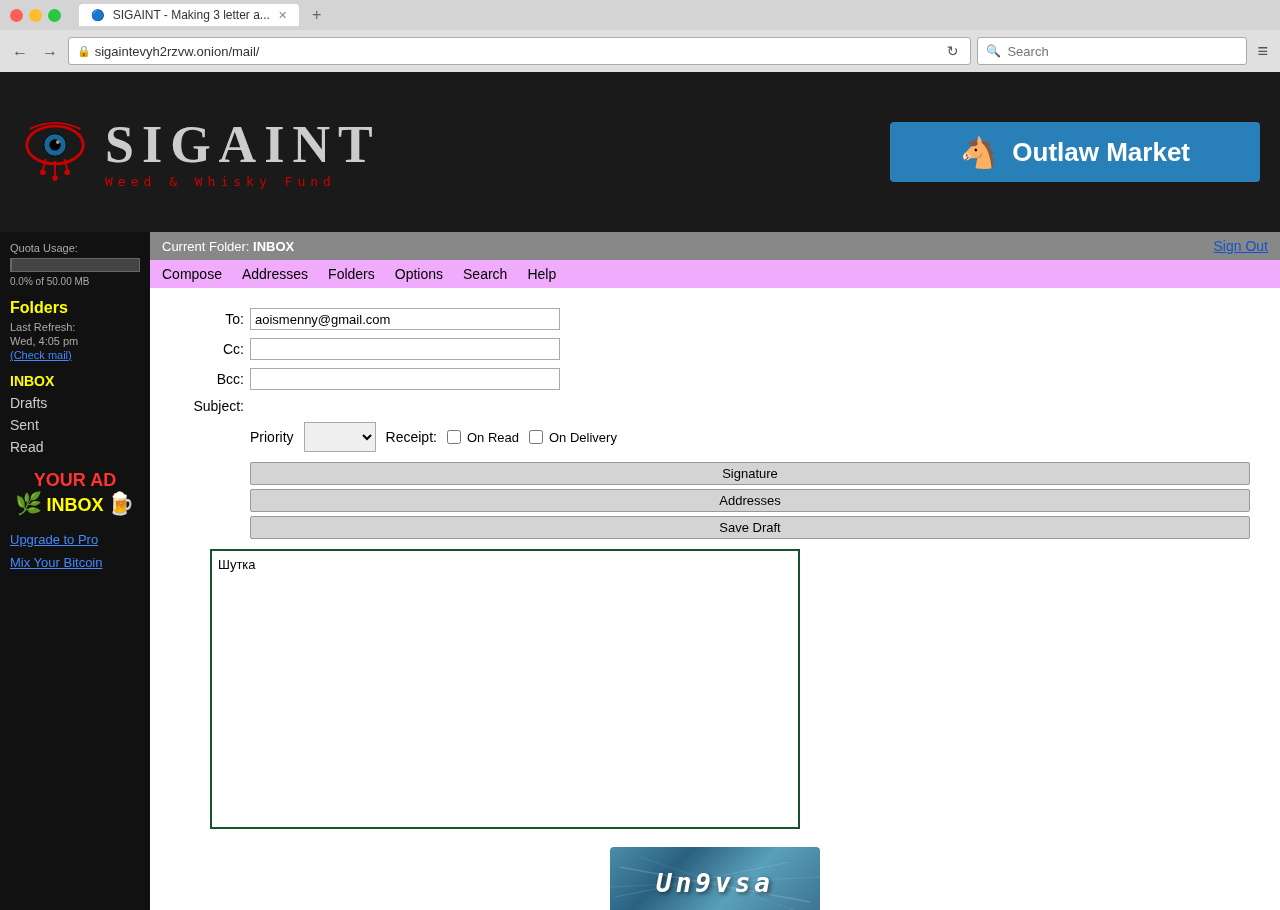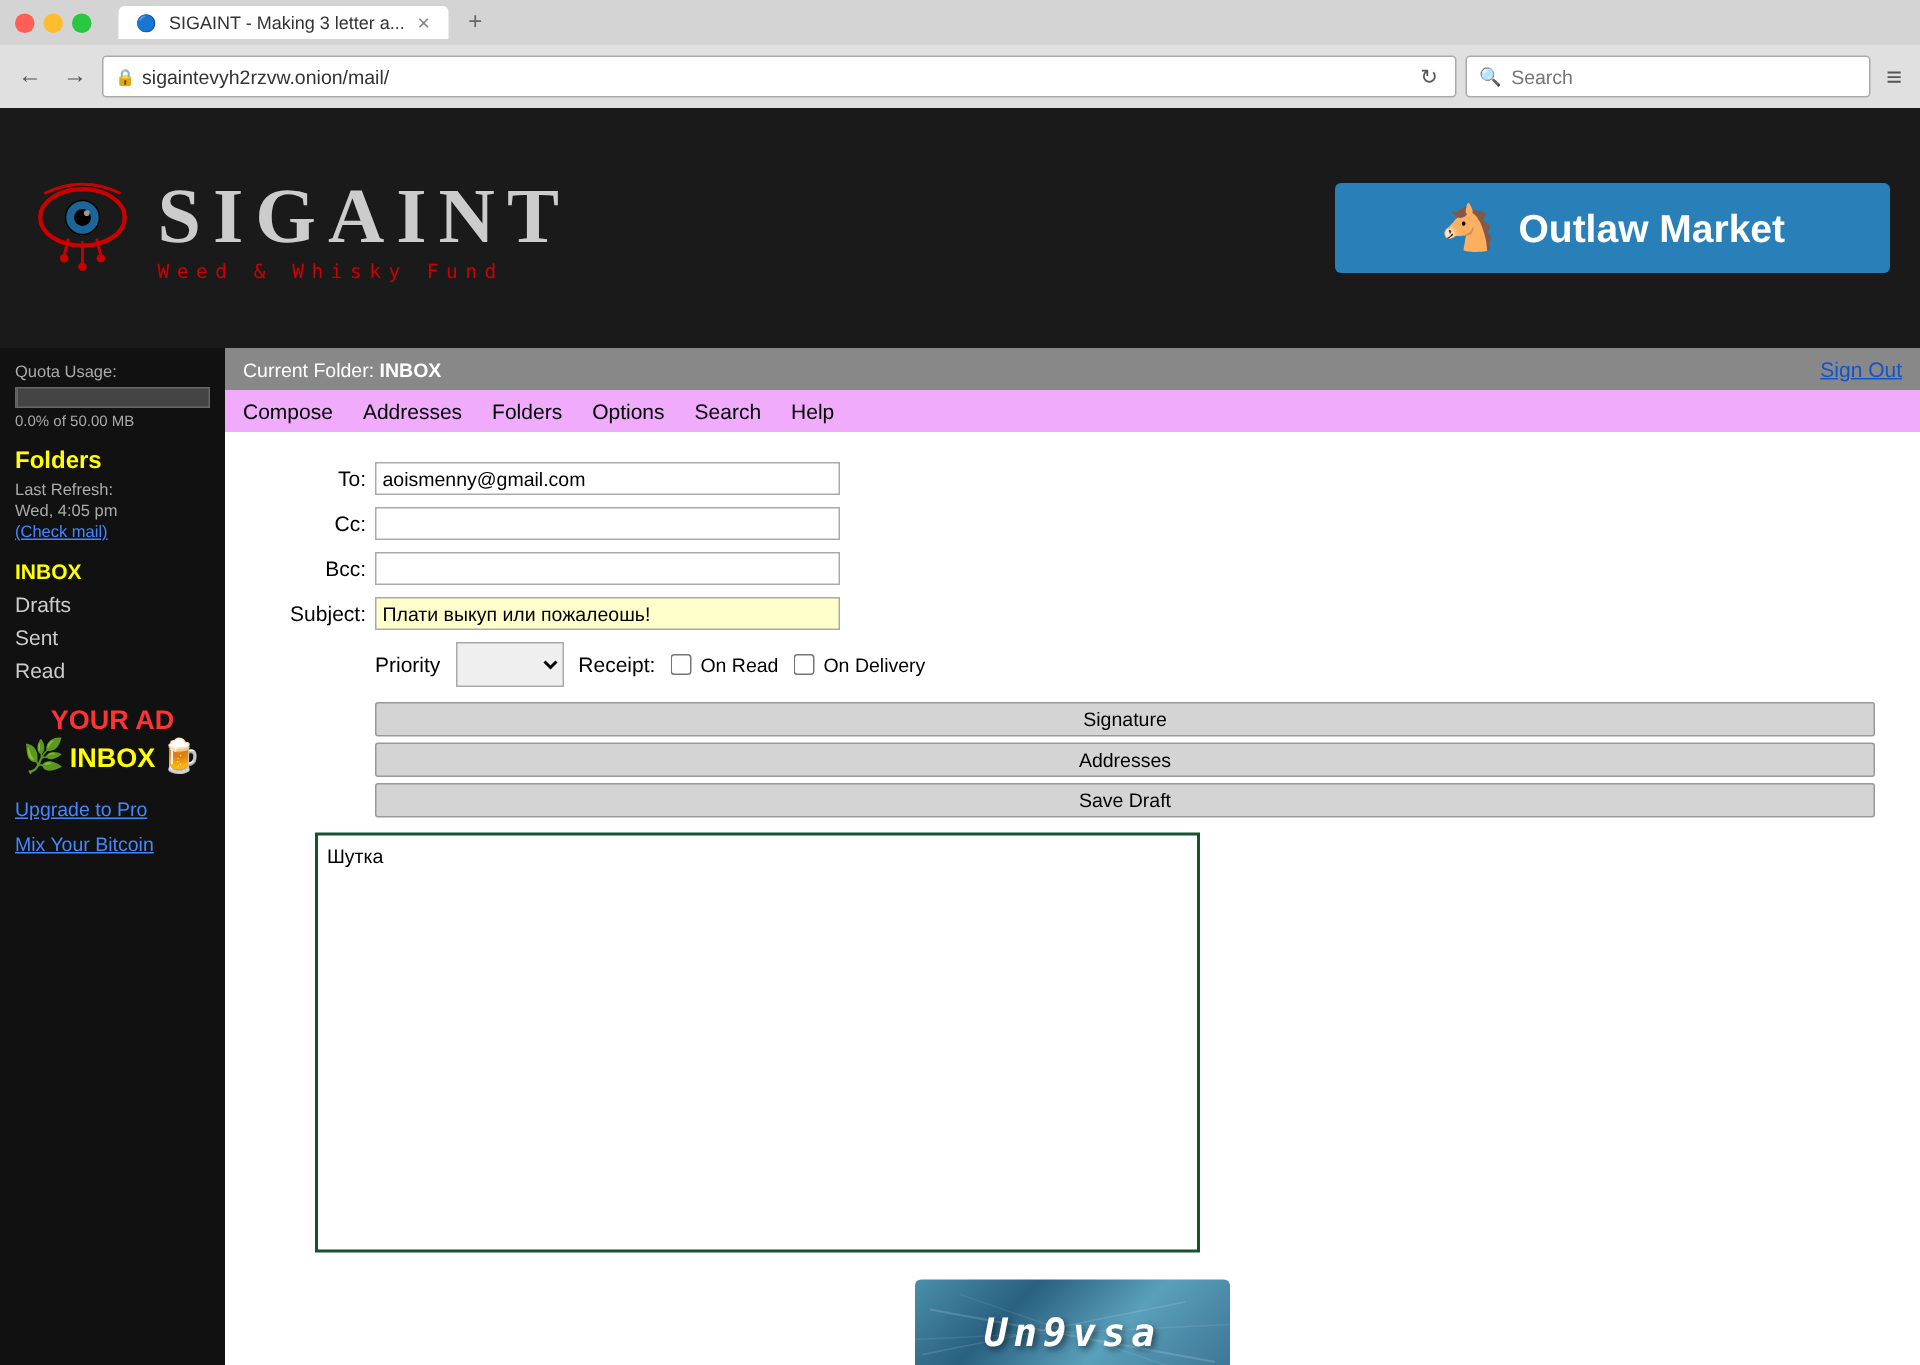--- a/index.html
+++ b/index.html
@@ -221,21 +221,20 @@
         <input class="form-input" type="text" style="">
       </div>
 
       <div class="form-row">
         <label class="form-label">Bcc:</label>
         <input class="form-input" type="text" style="">
       </div>
 
       <div class="form-row">
         <label class="form-label">Subject:</label>
-        <input class="form-input subject-field" value="Плати выкуп или пожалеошь!" type="text" style="">
       </div>
 
       <div class="priority-row">
         <span class="priority-label">Priority</span>
         <select class="priority-select">
           <option>Normal</option>
           <option>High</option>
           <option>Low</option>
         </select>
         <span class="receipt-label">Receipt:</span>

